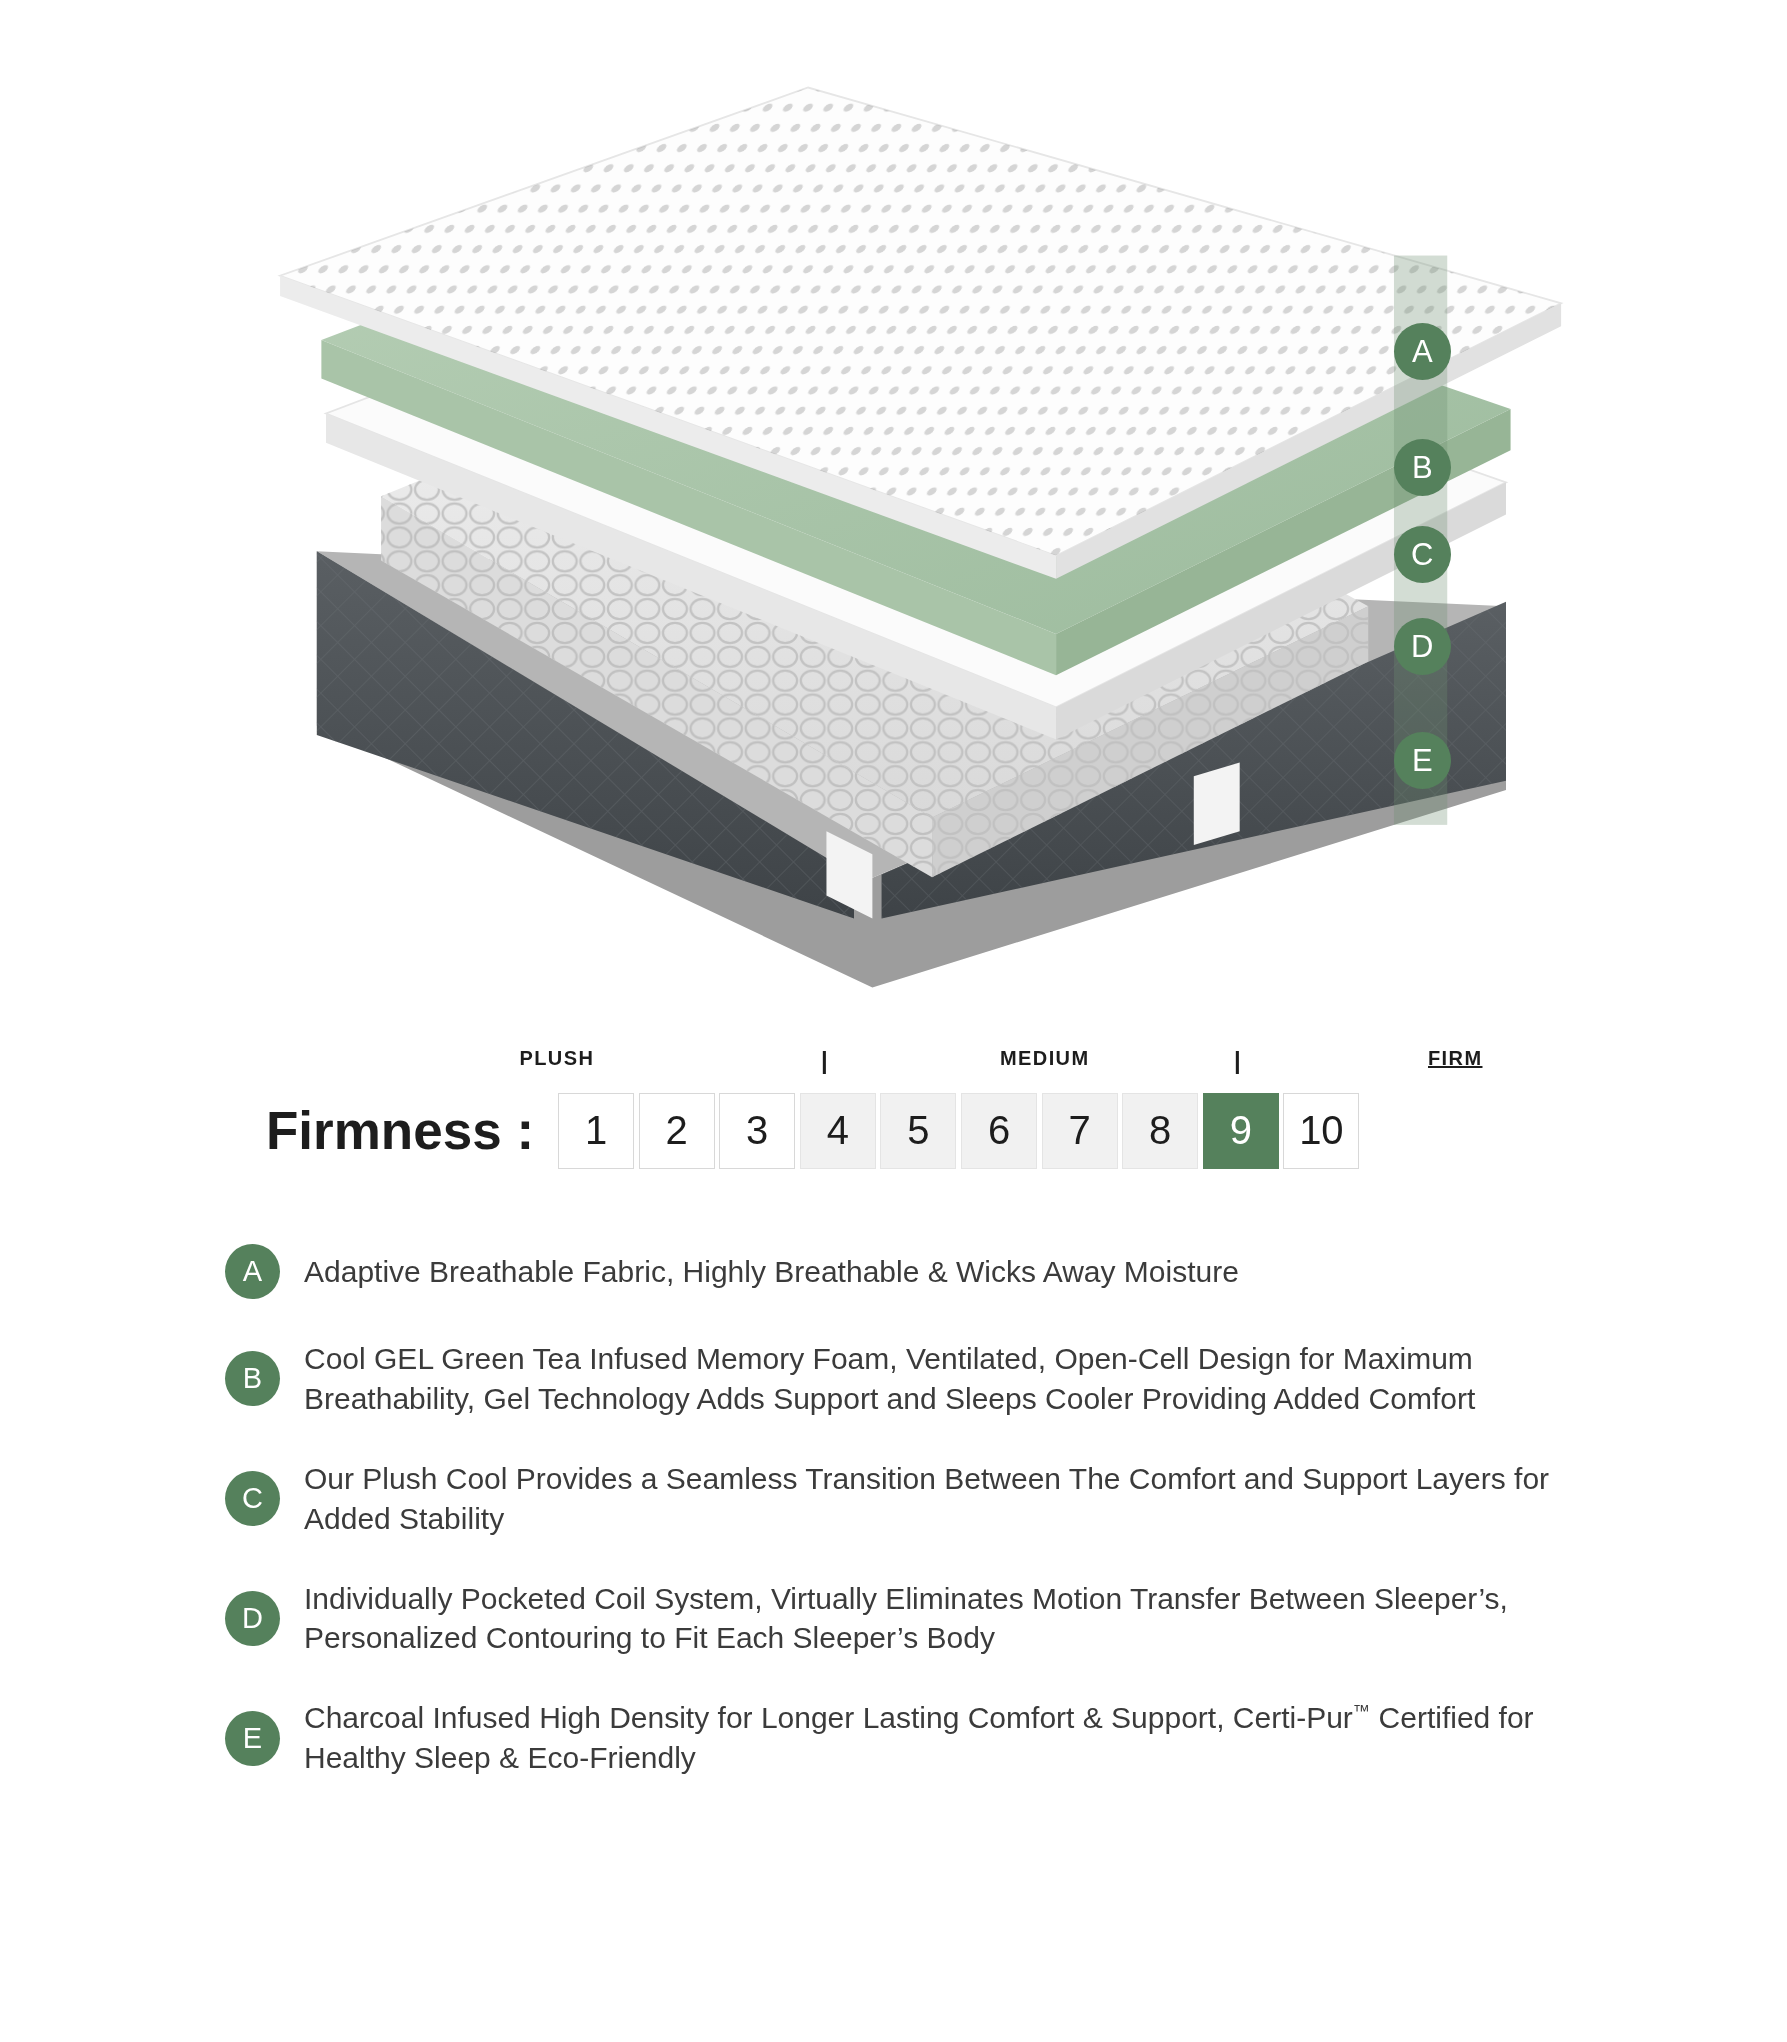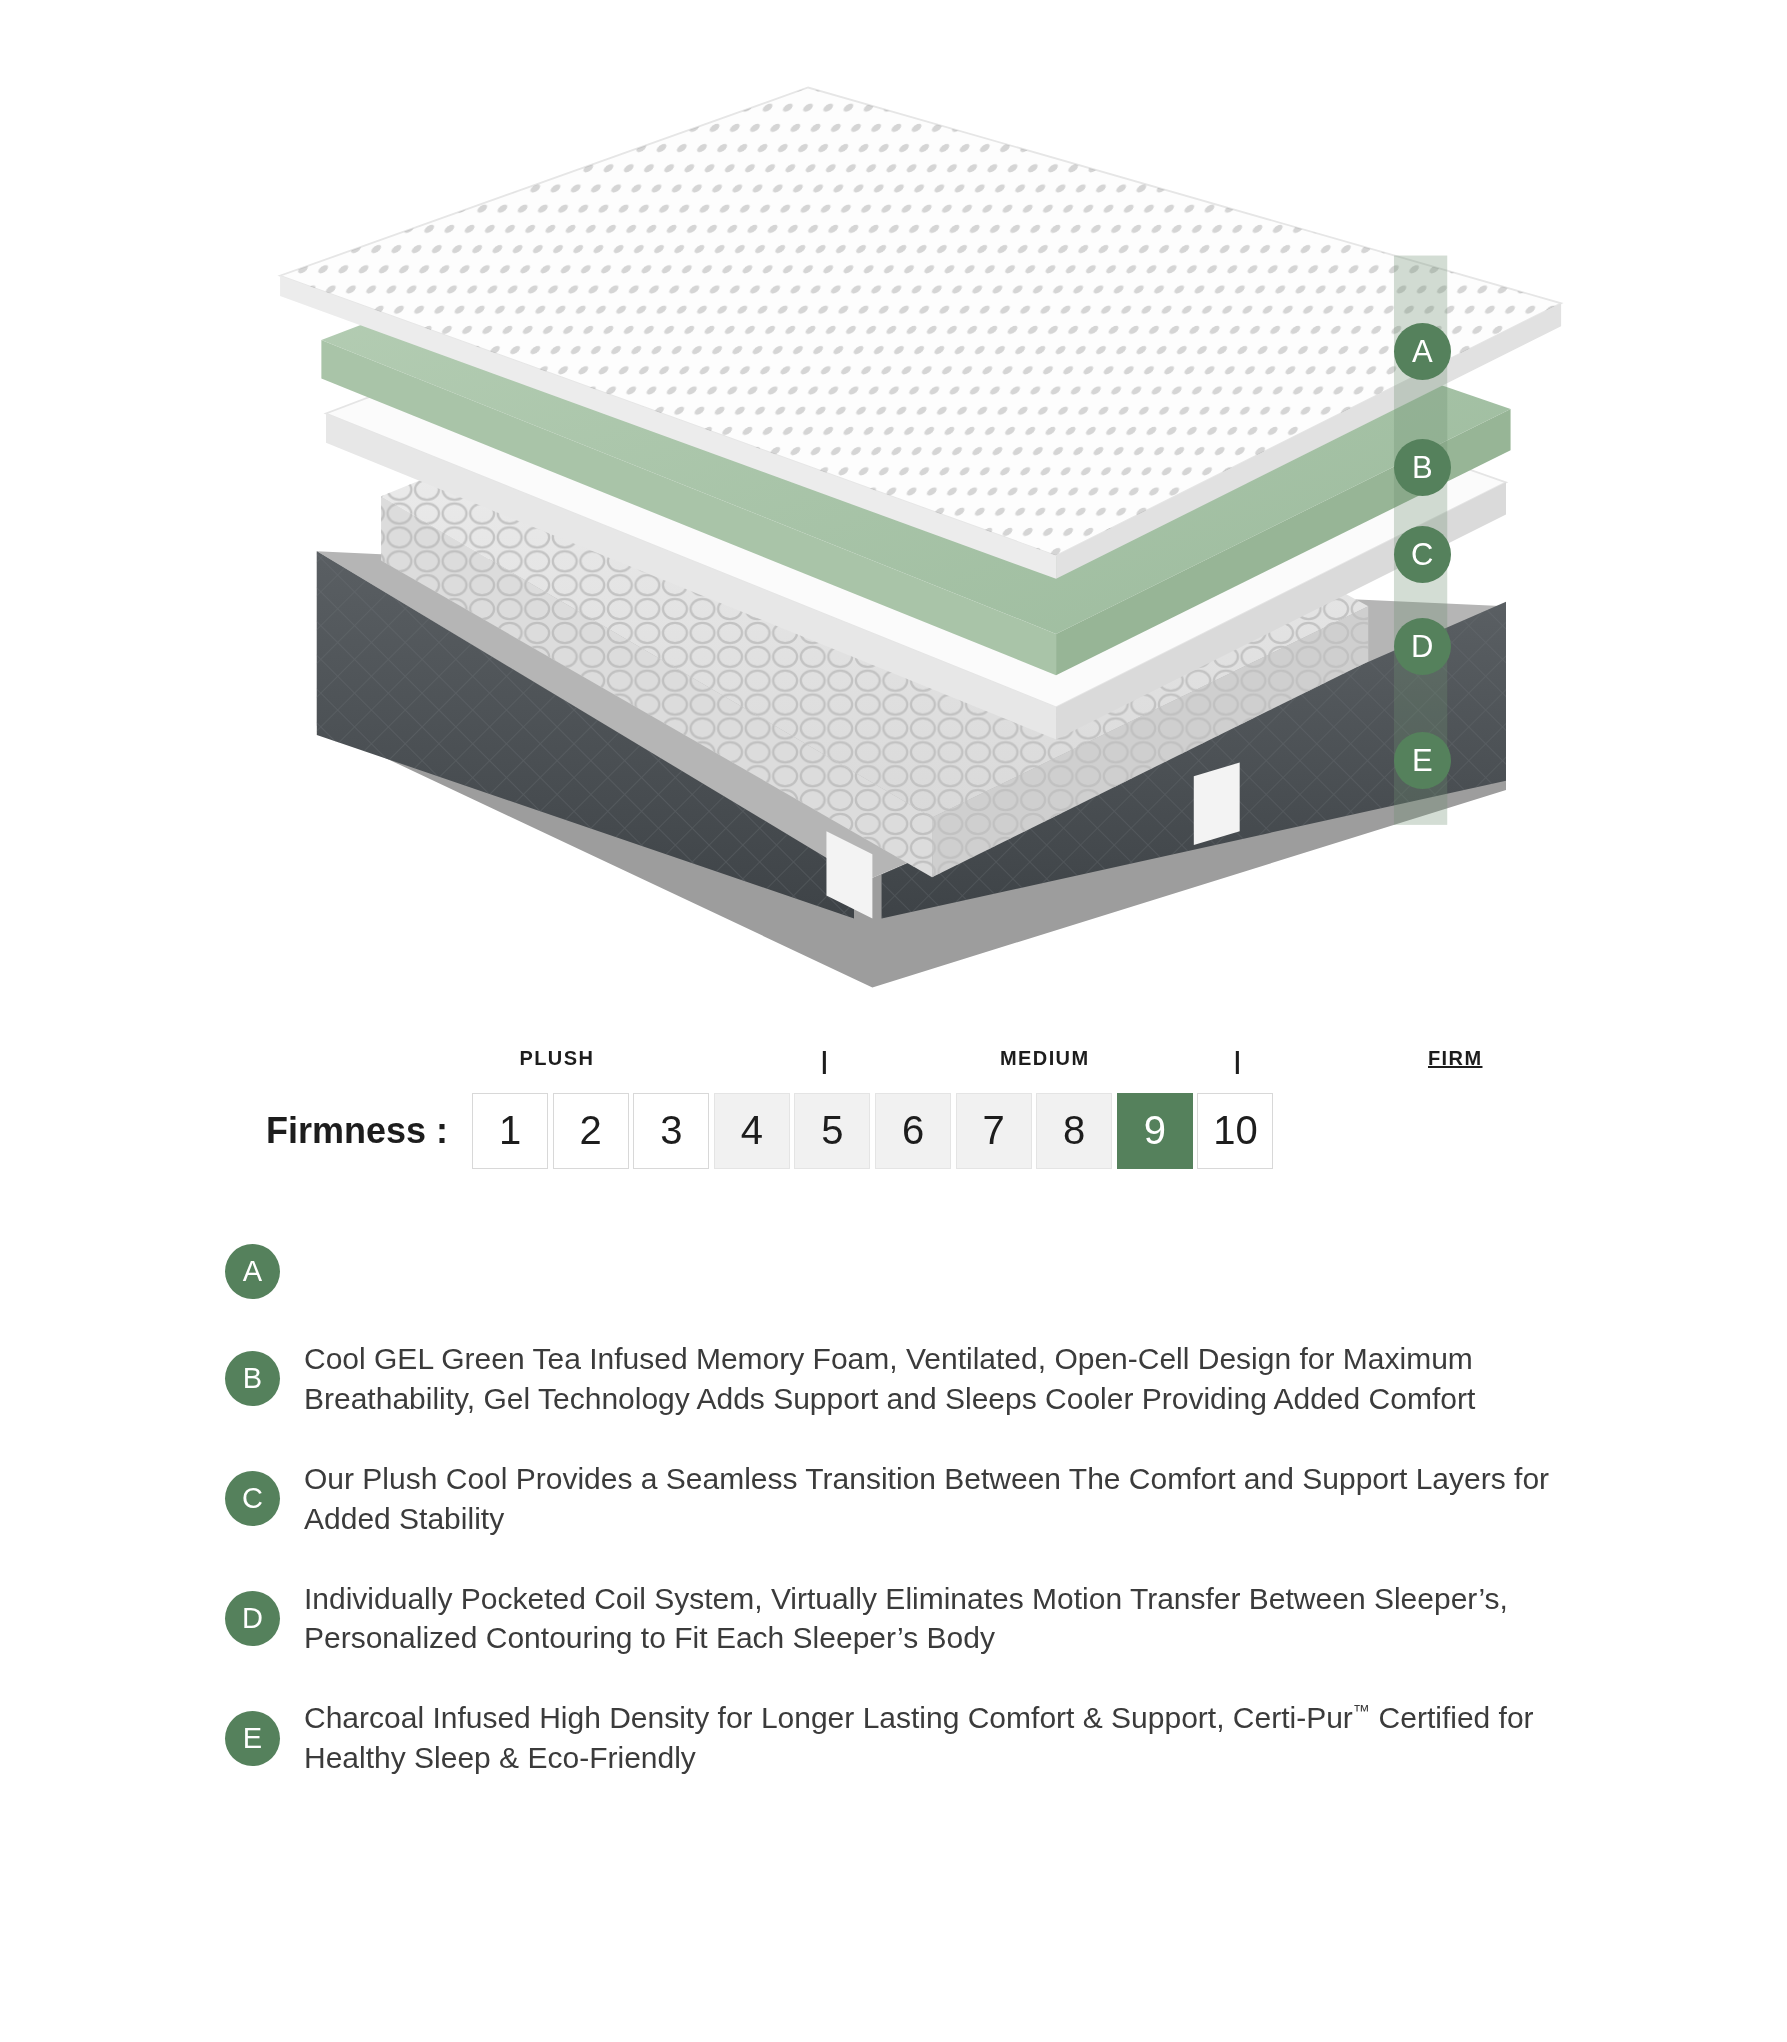--- a/index.html
+++ b/index.html
@@ -78,21 +78,21 @@
   .tick1 { left: 307px; }
   .tick2 { left: 720px; }
 
   .firmness-row {
     display: flex;
     align-items: center;
     margin-left: 266px;
     margin-top: 5.5px;
   }
   .firmness-title {
-    font-size: 36px;
+    font-size: 53px;
     font-weight: bold;
     color: #1d1d1d;
     margin-right: 24px;
     white-space: nowrap;
   }
   .scale {
     display: flex;
   }
   .scale-cell {
     width: 76px;
@@ -264,20 +264,21 @@
       <div class="scale-cell active">9</div>
       <div class="scale-cell">10</div>
     </div>
   </div>
 </div>
 
 <div class="legend">
 
   <div class="legend-item">
     <div class="legend-badge">A</div>
+    <div class="legend-text">Adaptive Breathable Fabric, Highly Breathable &amp; Wicks Away Moisture</div>
   </div>
 
   <div class="legend-item">
     <div class="legend-badge">B</div>
     <div class="legend-text">Cool GEL Green Tea Infused Memory Foam, Ventilated, Open-Cell Design for Maximum Breathability, Gel Technology Adds Support and Sleeps Cooler Providing Added Comfort</div>
   </div>
 
   <div class="legend-item">
     <div class="legend-badge">C</div>
     <div class="legend-text">Our Plush Cool Provides a Seamless Transition Between The Comfort and Support Layers for Added Stability</div>

